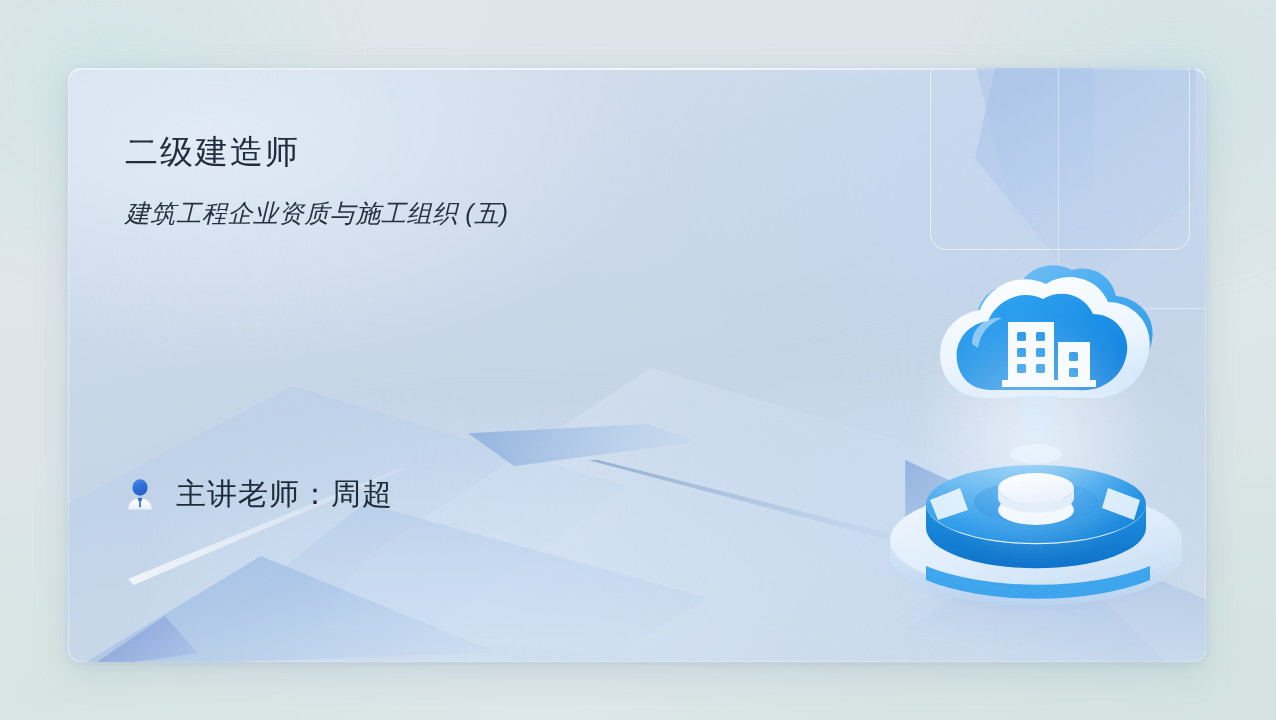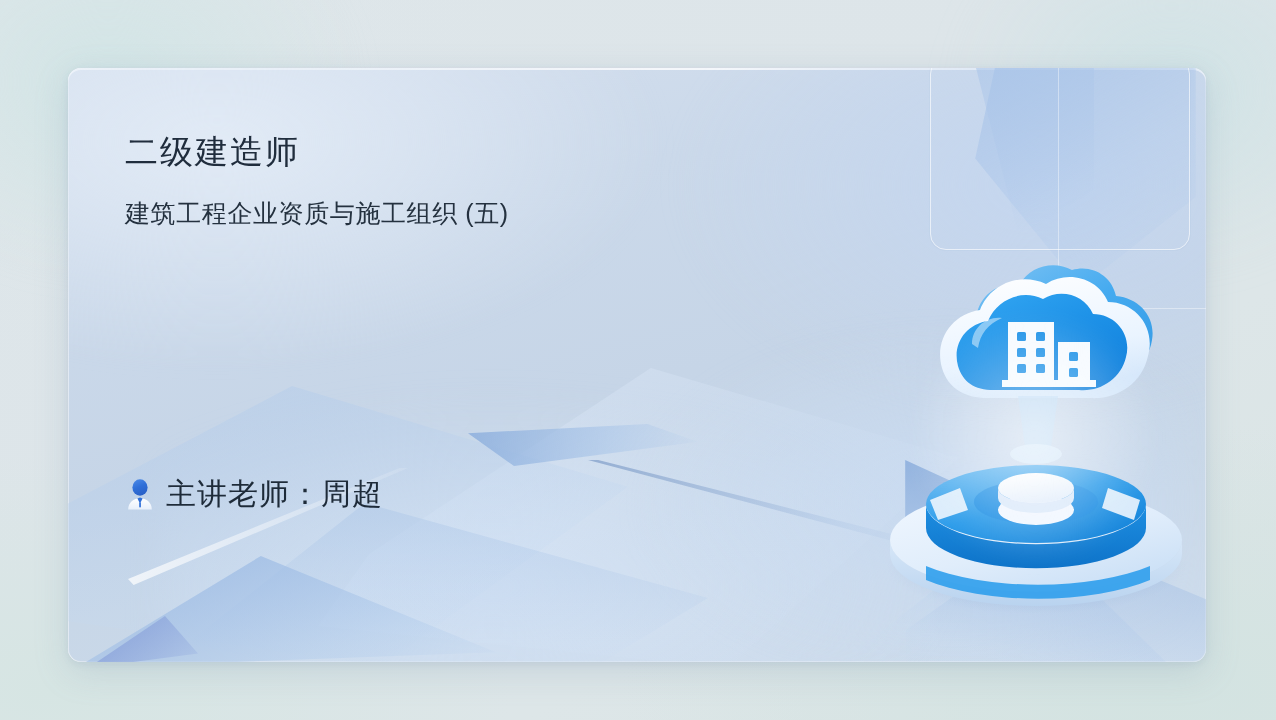--- a/index.html
+++ b/index.html
@@ -236,30 +236,31 @@
     text-shadow: 0 1px 0 rgba(255,255,255,.18);
   }
   .subline {
     font-size: 25px;
     font-weight: 400;
     color: #24313f;
     letter-spacing: .6px;
     line-height: 1.2;
     margin: 28px 0 0 0;
     white-space: nowrap;
+    font-style: italic;
   }
 
   .presenter {
     position: absolute;
     left: 57px;
     top: 406px;
     z-index: 6;
     display: flex;
     align-items: center;
-    gap: 11px;
+    gap: 21px;
   }
   .presenter-name {
     font-size: 30px;
     font-weight: 500;
     color: #1e2b39;
     letter-spacing: 1px;
     white-space: nowrap;
   }
   .avatar-icon {
     width: 30px;

